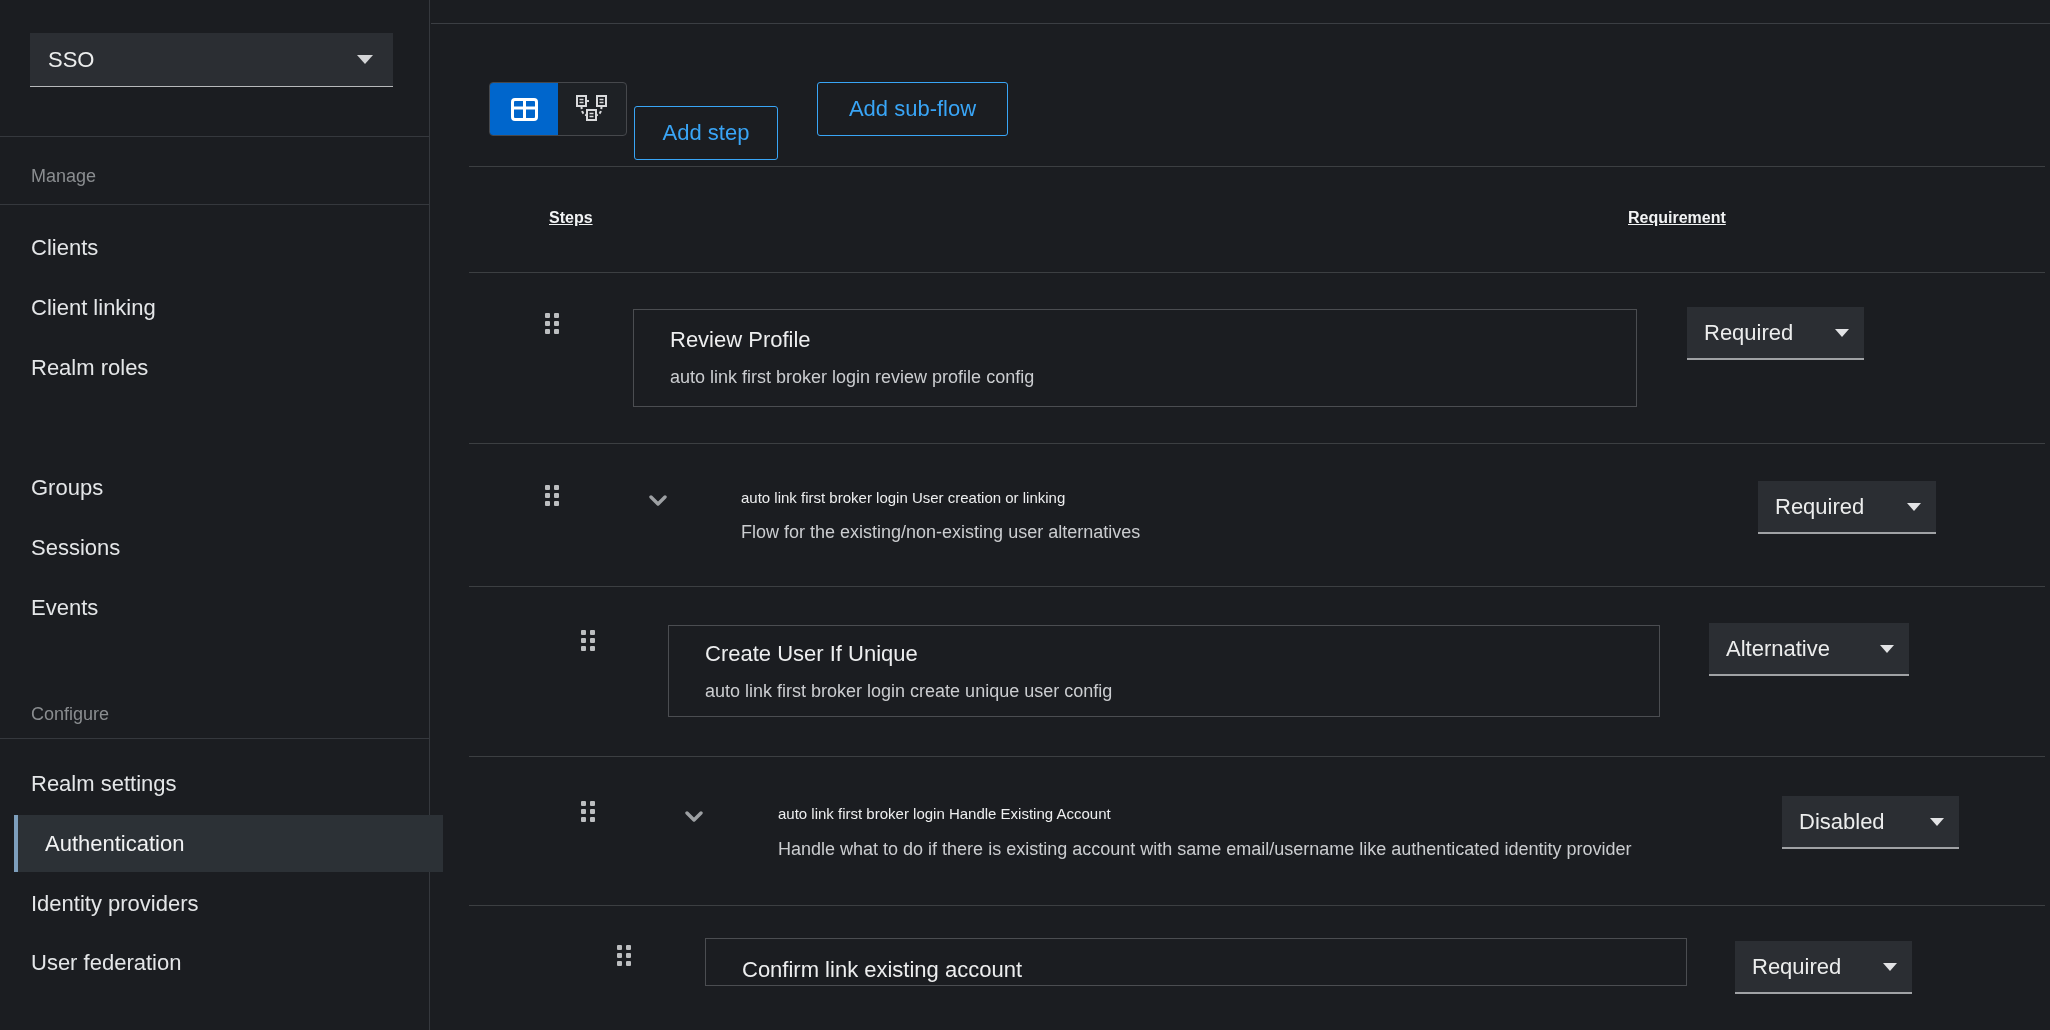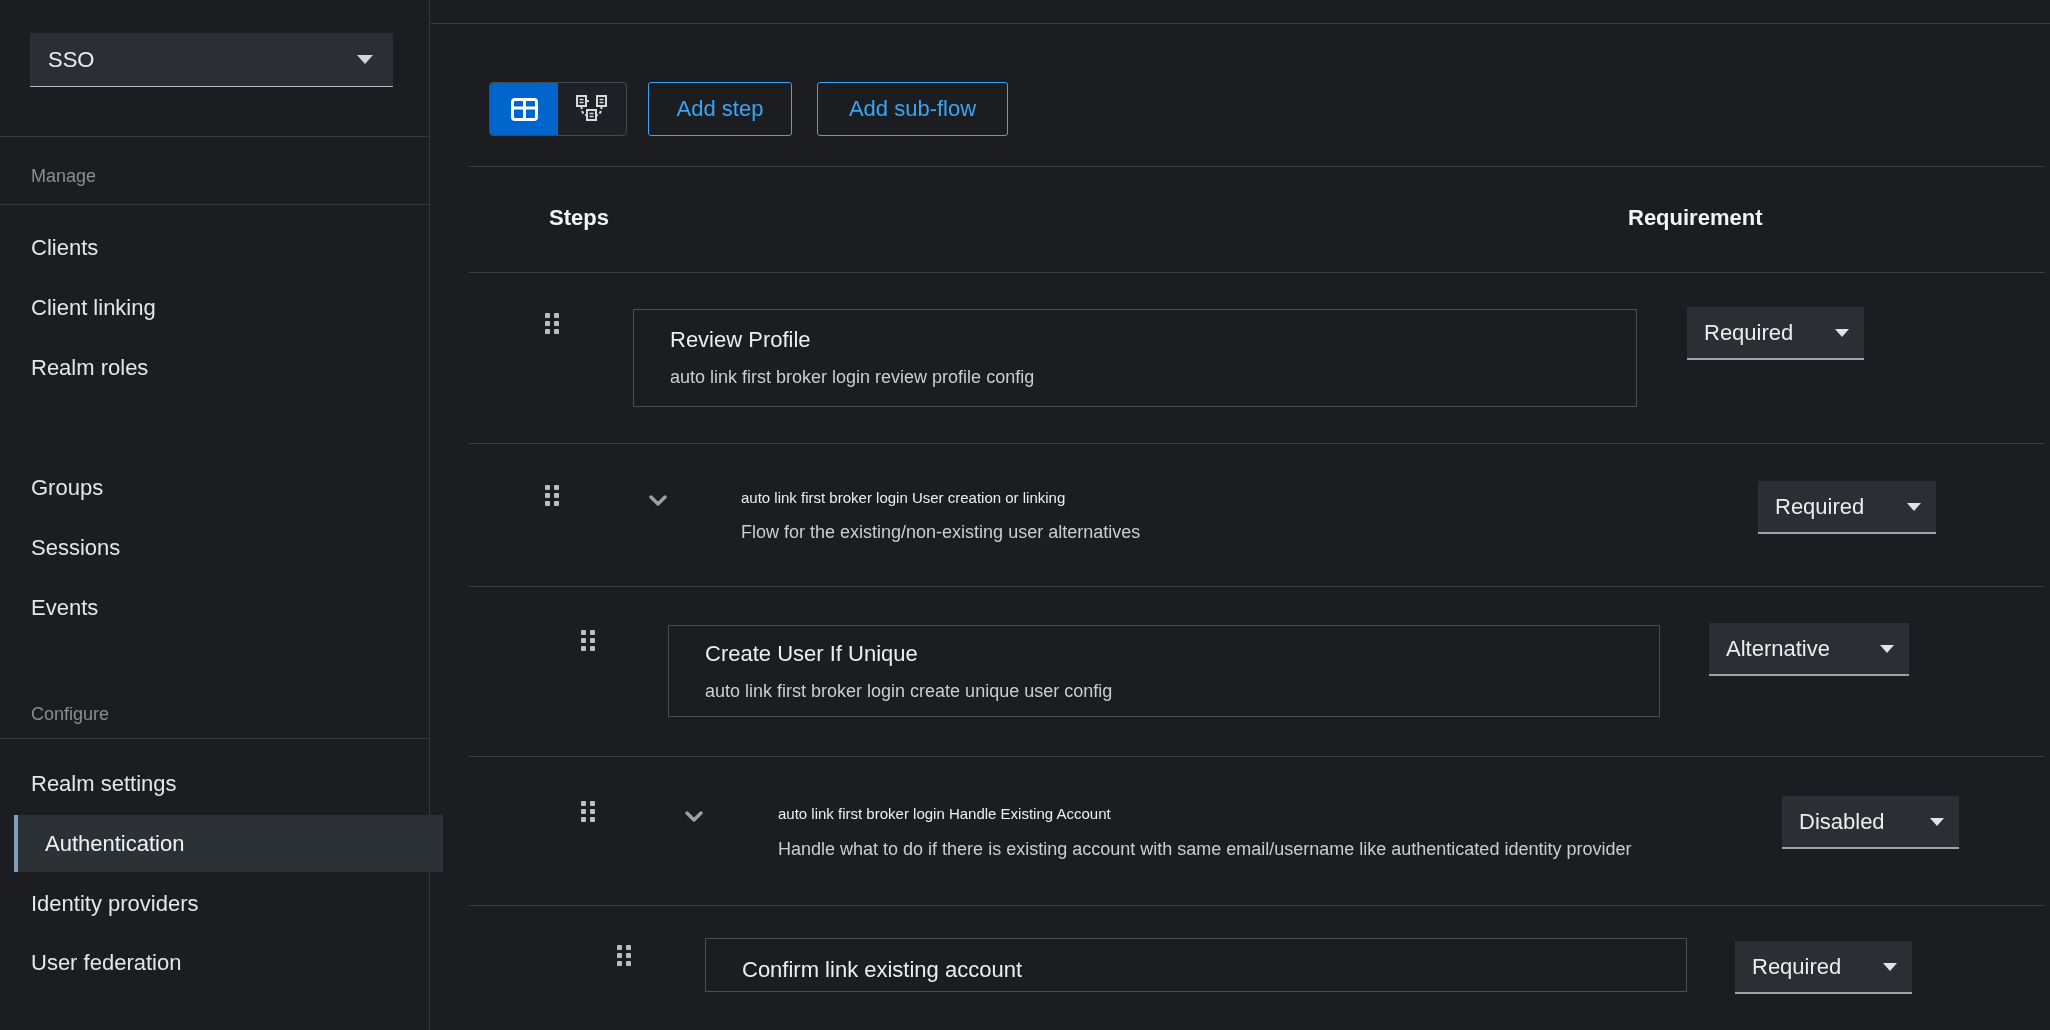--- a/index.html
+++ b/index.html
@@ -51,26 +51,26 @@
     background:#1e2125;
   }
   .toggle-btn { width:69px; height:100%; display:flex; align-items:center; justify-content:center; cursor:pointer; }
   .toggle-btn.selected { background:#0066cc; }
   .btn-outline-blue {
     position:absolute; top:82px; height:54px;
     border:1px solid #39a5f6; border-radius:3px; background:transparent;
     color:#39a5f6; font-size:22px; font-family:"Liberation Sans",sans-serif;
     display:flex; align-items:center; justify-content:center; cursor:pointer;
   }
-  #add-step { left:217px; width:144px; }
+  #add-step { left:203px; width:144px;margin-top:24px; }
   #add-subflow { left:386px; width:191px; }
 
   
   .tline { position:absolute; left:38px; right:5px; border-top:1px solid #3c3f42; }
-  .thead-cell { position:absolute; font-size:22px; font-weight:bold; color:#f2f3f4; line-height:26px; }
+  .thead-cell { position:absolute; font-size:16px; font-weight:bold; color:#f2f3f4; line-height:26px;text-decoration:underline; }
 
   .grip { position:absolute; color:#bcbec0; cursor:grab; }
   .chev { position:absolute; cursor:pointer; }
   .stepbox {
     position:absolute; border:1px solid #4b4d51; background:transparent;
   }
   .row-title { position:absolute; font-size:15px; color:#edeeef; line-height:27px; white-space:nowrap; }
   .row-sub   { position:absolute; font-size:18px; color:#cbcdd0; line-height:23px; white-space:nowrap; }
   .box-title { position:absolute; left:36px; font-size:22px; color:#edeeef; line-height:27px; white-space:nowrap; }
   .box-sub   { position:absolute; left:36px; font-size:18px; color:#cbcdd0; line-height:23px; white-space:nowrap; }
@@ -248,21 +248,21 @@
     <div class="grip" style="left:186px;top:945px">
       <svg width="14" height="22" viewBox="0 0 14 22" fill="currentColor">
         <rect x="0" y="0" width="5" height="5" rx="1"></rect>
           <rect x="9" y="0" width="5" height="5" rx="1"></rect>
         <rect x="0" y="8" width="5" height="5" rx="1"></rect>
           <rect x="9" y="8" width="5" height="5" rx="1"></rect>
         <rect x="0" y="16" width="5" height="5" rx="1"></rect>
           <rect x="9" y="16" width="5" height="5" rx="1"></rect>
       </svg>
     </div>
-    <div class="stepbox" style="left:274px;top:938px;width:982px;height:54px">
+    <div class="stepbox" style="left:274px;top:938px;width:982px;height:48px">
       <div class="box-title" style="top:17px">Confirm link existing account</div>
     </div>
     <div class="req-select" style="left:1304px;top:941px;width:177px">
       <span>Required</span>
       <span class="sel-caret"></span>
     </div>
 
   </main>
 </div>
 

